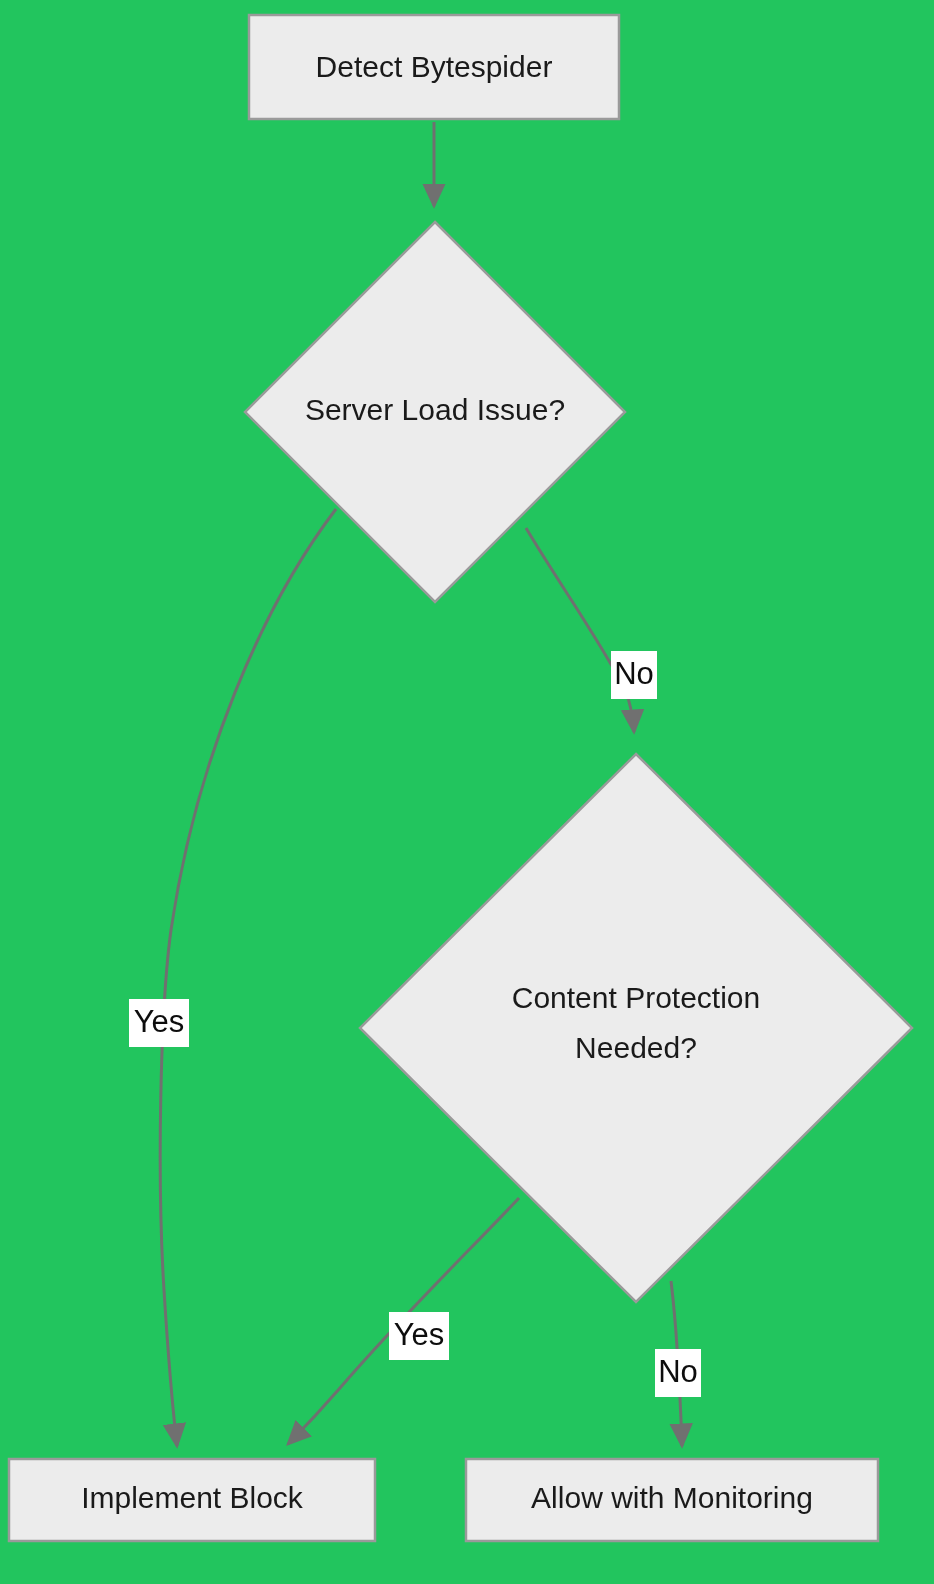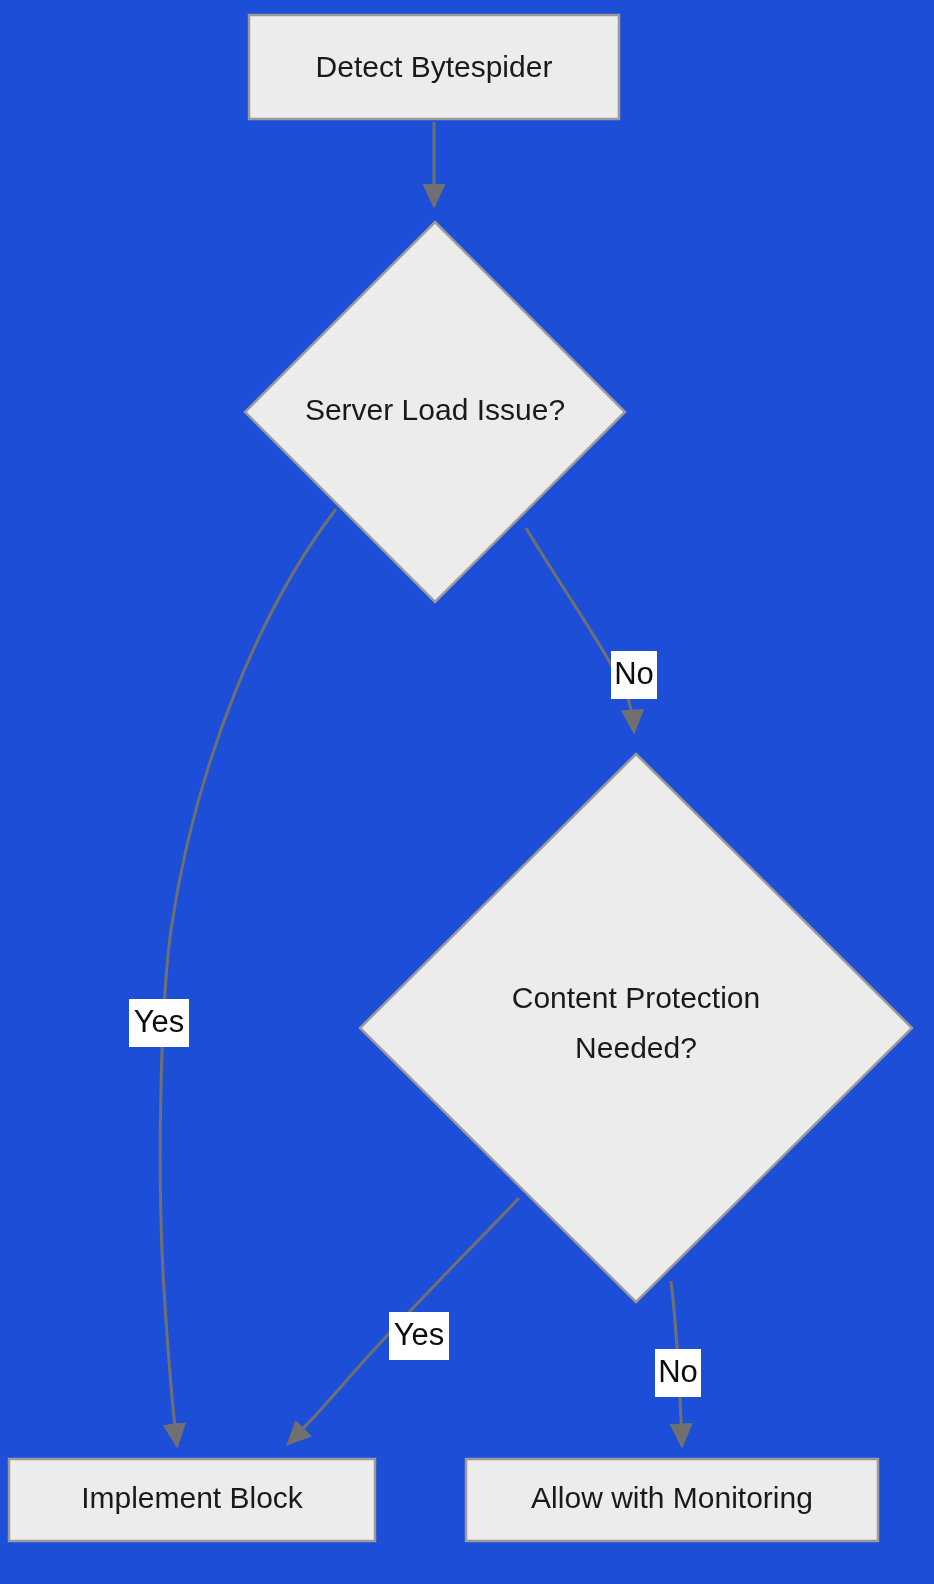--- a/index.html
+++ b/index.html
@@ -4,21 +4,21 @@
 <style>
   html, body {
     margin: 0;
     padding: 0;
     background: #000000;
   }
   #canvas {
     position: relative;
     width: 934px;
     height: 1584px;
-    background: #1d4ed8;
+    background: #22c55e;
     overflow: hidden;
     font-family: "Liberation Sans", sans-serif;
   }
   #flow-svg {
     position: absolute;
     top: 0;
     left: 0;
     width: 934px;
     height: 1584px;
   }

